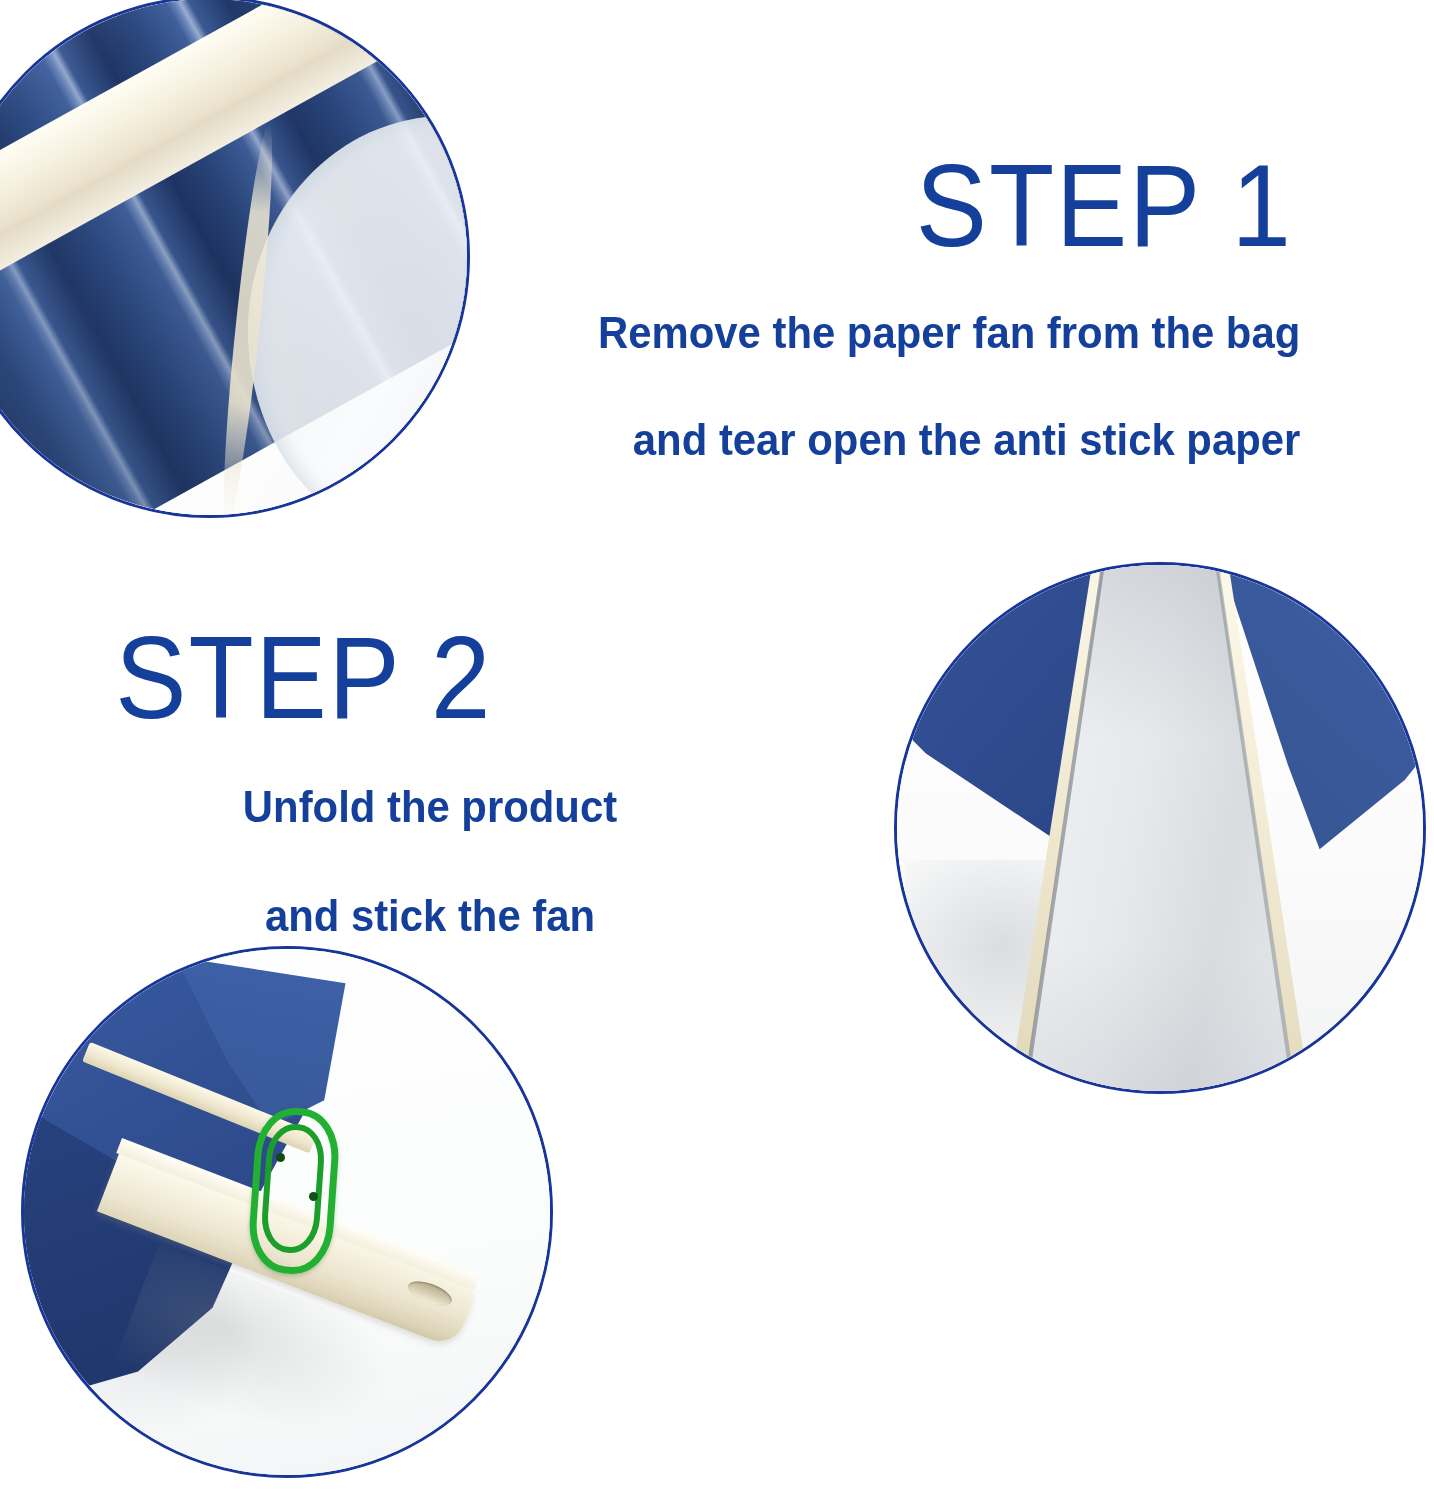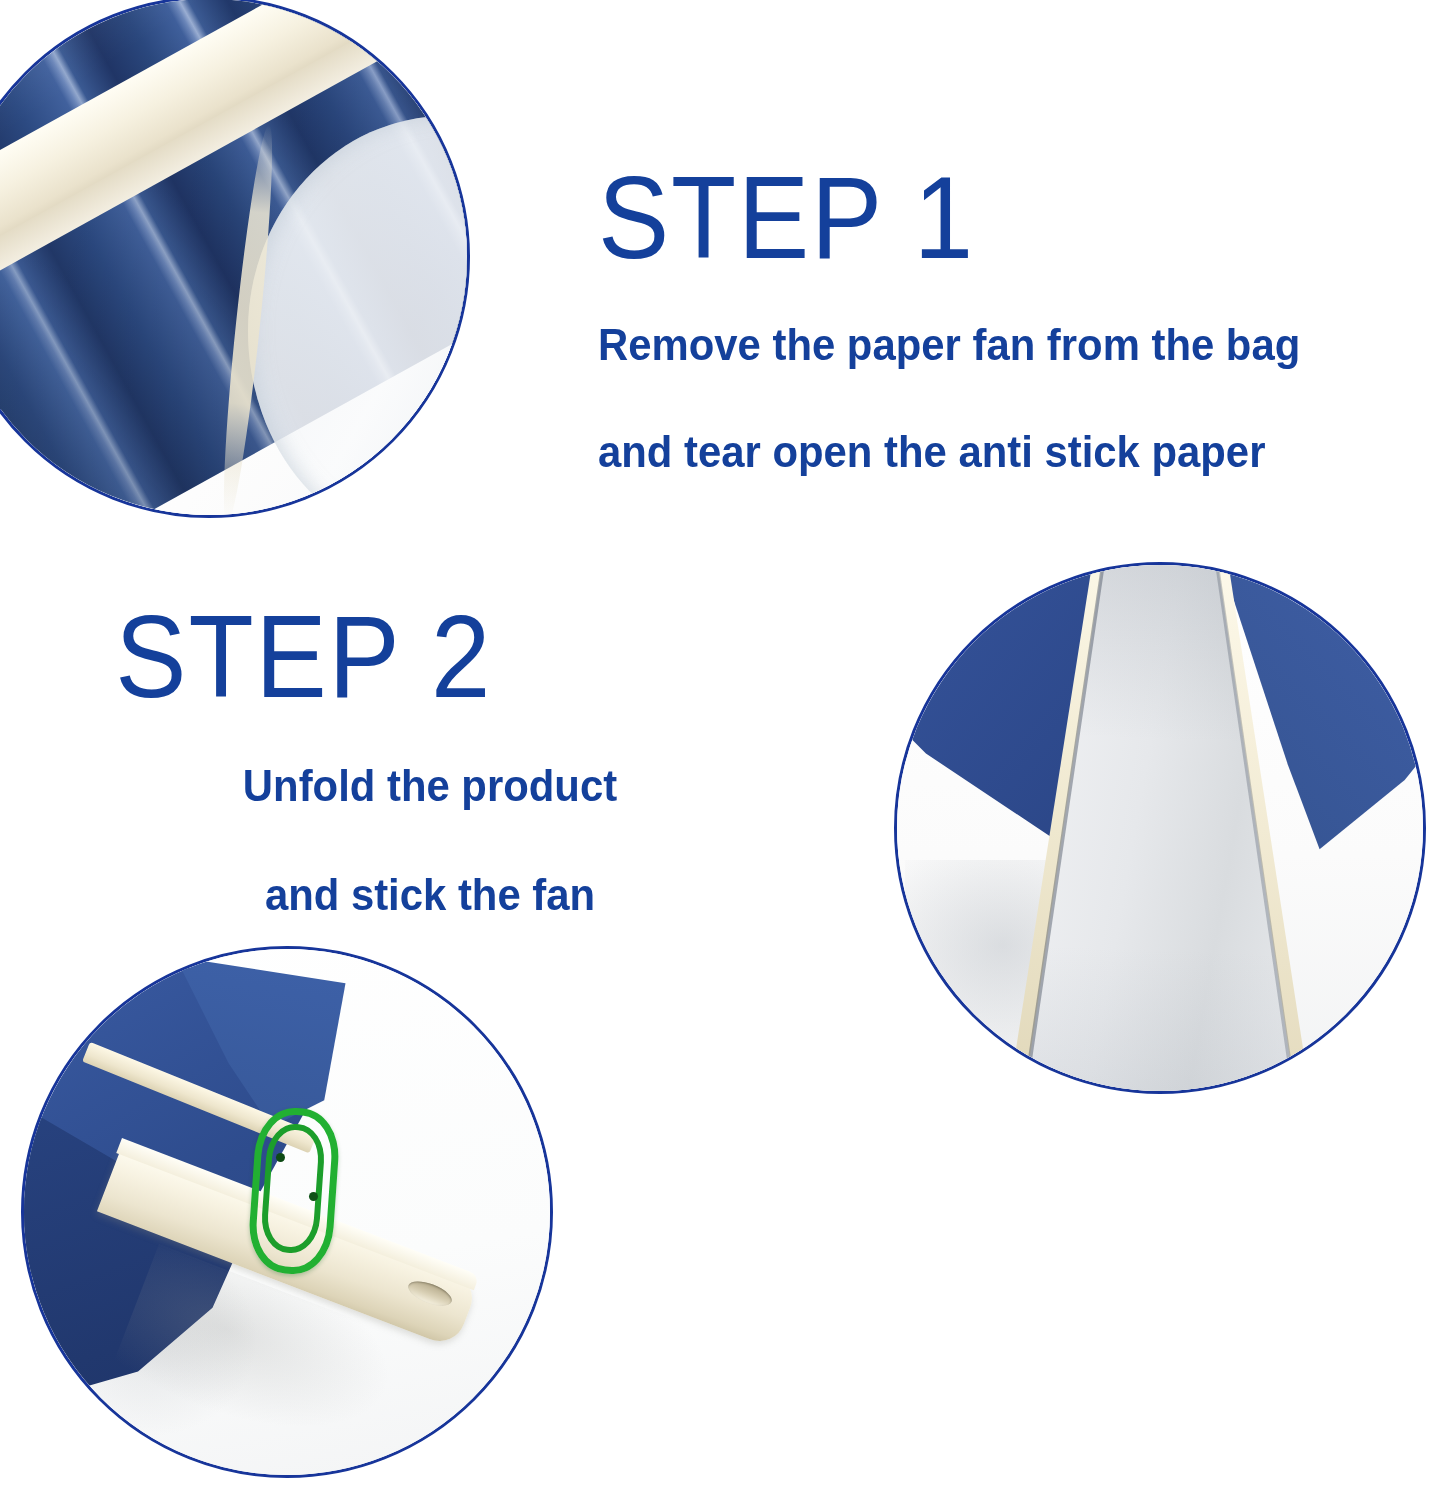--- a/index.html
+++ b/index.html
@@ -26,25 +26,25 @@
   }
   .step-body{
     font-family:"Liberation Sans","DejaVu Sans",sans-serif;
     color:#14409B;
     font-size:45px;
     line-height:1.72;
     font-weight:700;
     white-space:nowrap;
   }
   .step-body.narrow{transform:scaleX(0.93);}
-  #step1-block{left:598px;top:160px;}
+  #step1-block{left:598px;top:148px;text-align:right;}
   #step1-block .step-heading{transform-origin:left top;}
   #step1-block .step-body{margin-top:30px;transform-origin:left top;}
 
-  #step2-block{left:80px;top:599px;width:700px;text-align:center;}
+  #step2-block{left:80px;top:620px;width:700px;text-align:center;}
   #step2-block .step-heading{transform-origin:center top;text-align:left;padding-left:8px;}
   #step2-block .step-body{margin-top:32px;transform-origin:center top;}
 
   #step3-block{left:640px;top:1112px;width:700px;text-align:center;}
   #step3-block .step-heading{transform-origin:center top;text-align:left;padding-left:6px;}
   #step3-block .step-body{margin-top:44px;transform-origin:center top;}
 
   
   .photo-circle{
     position:absolute;

